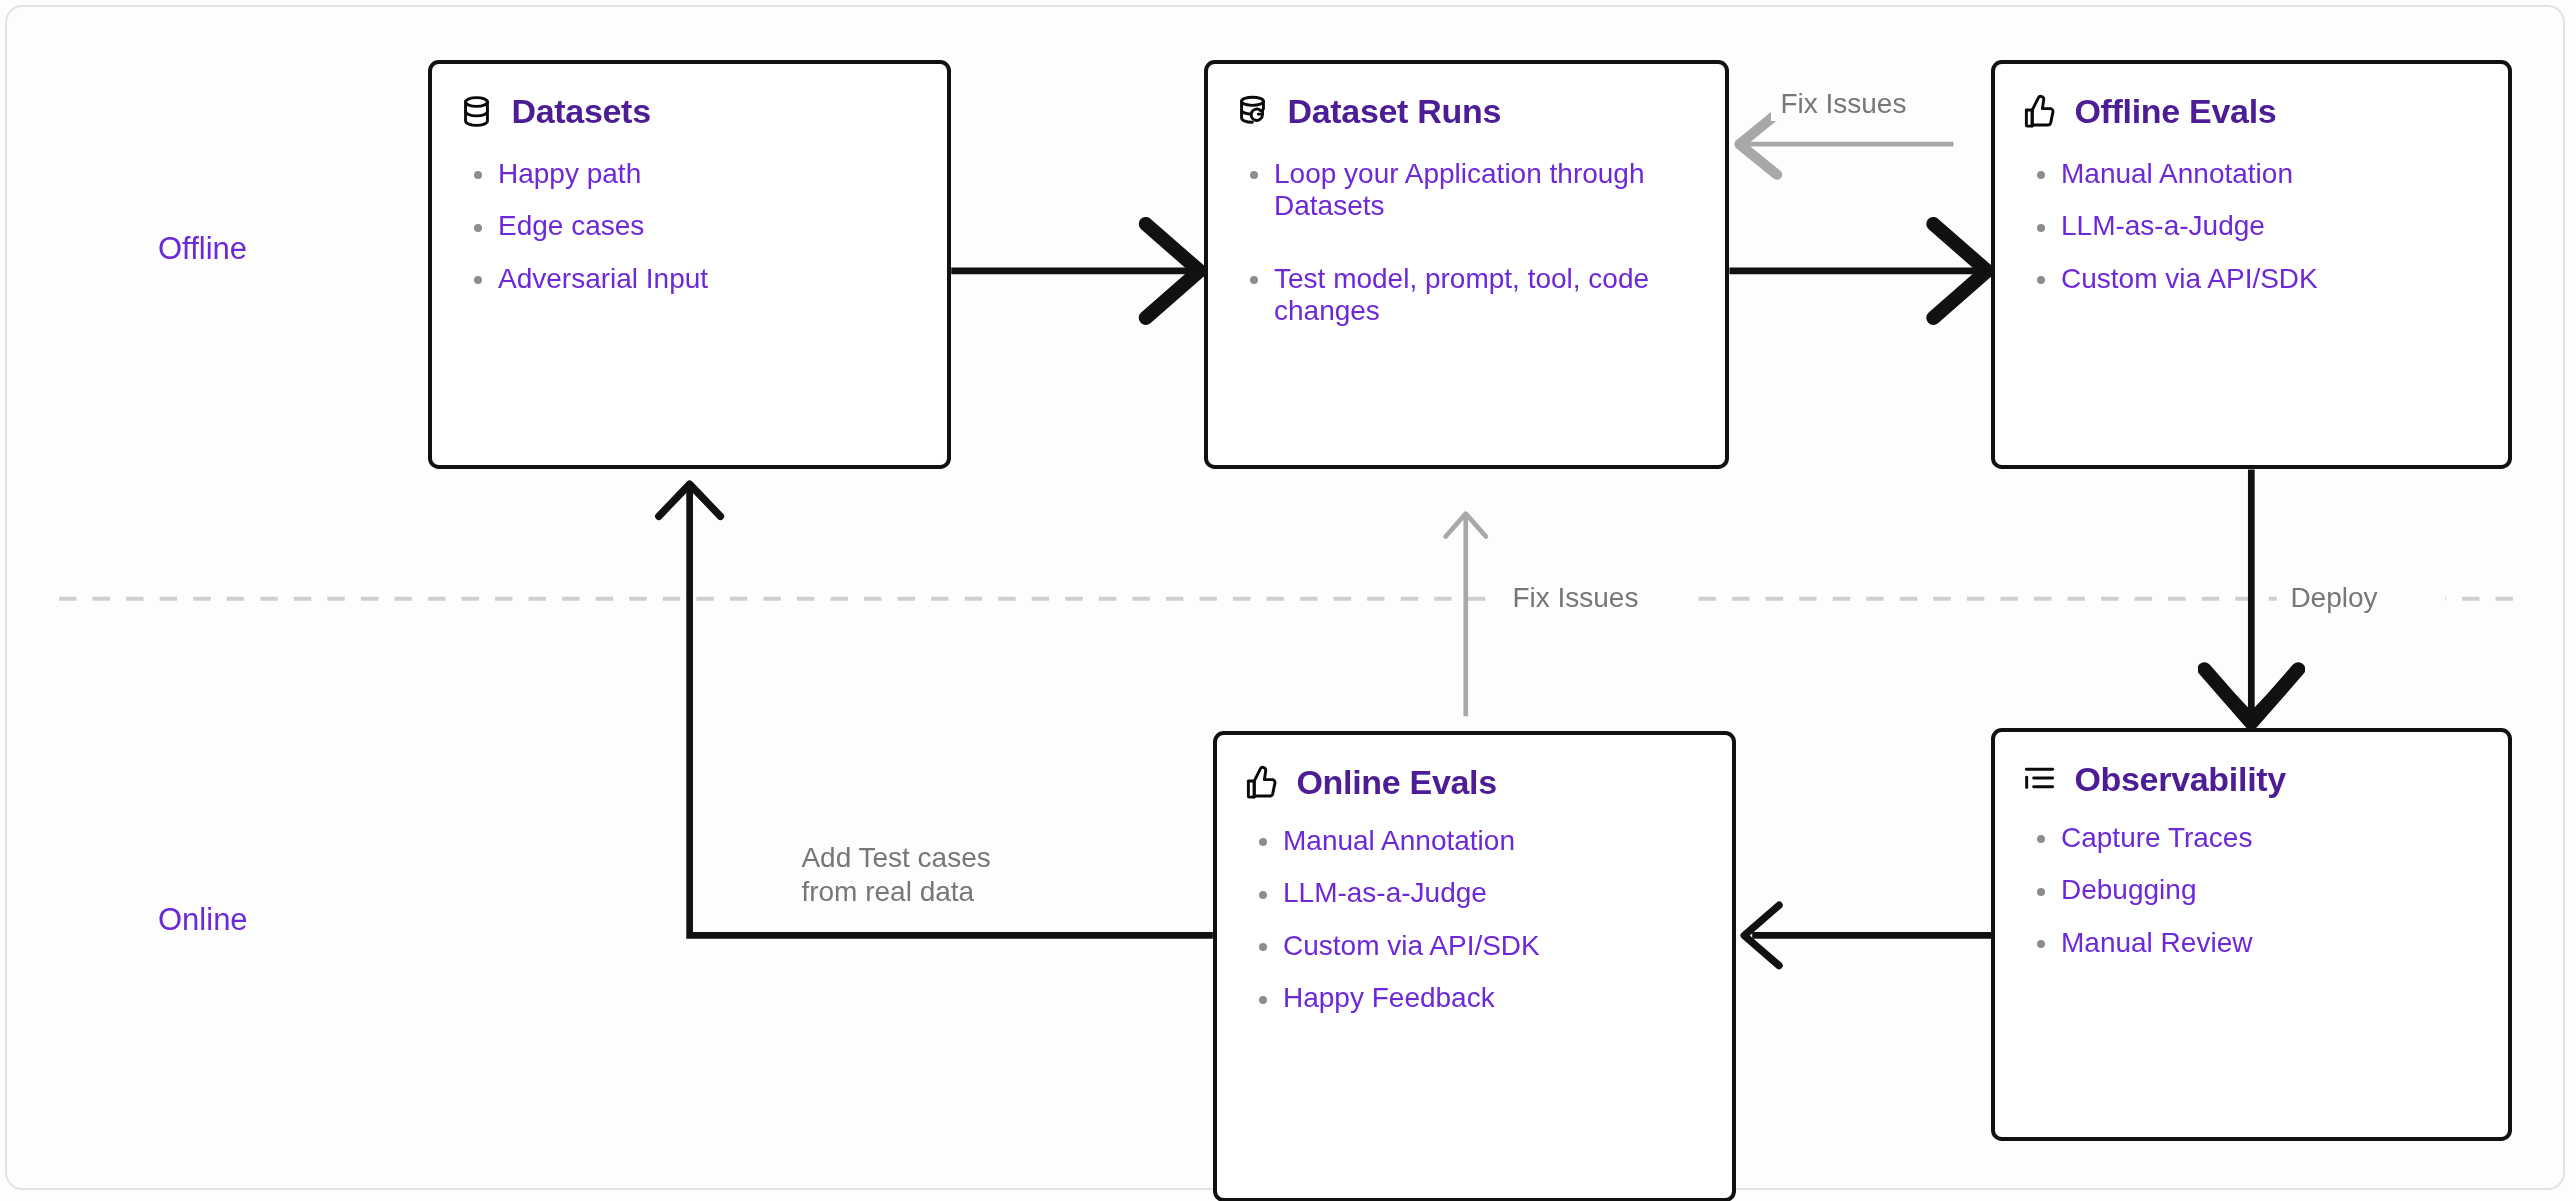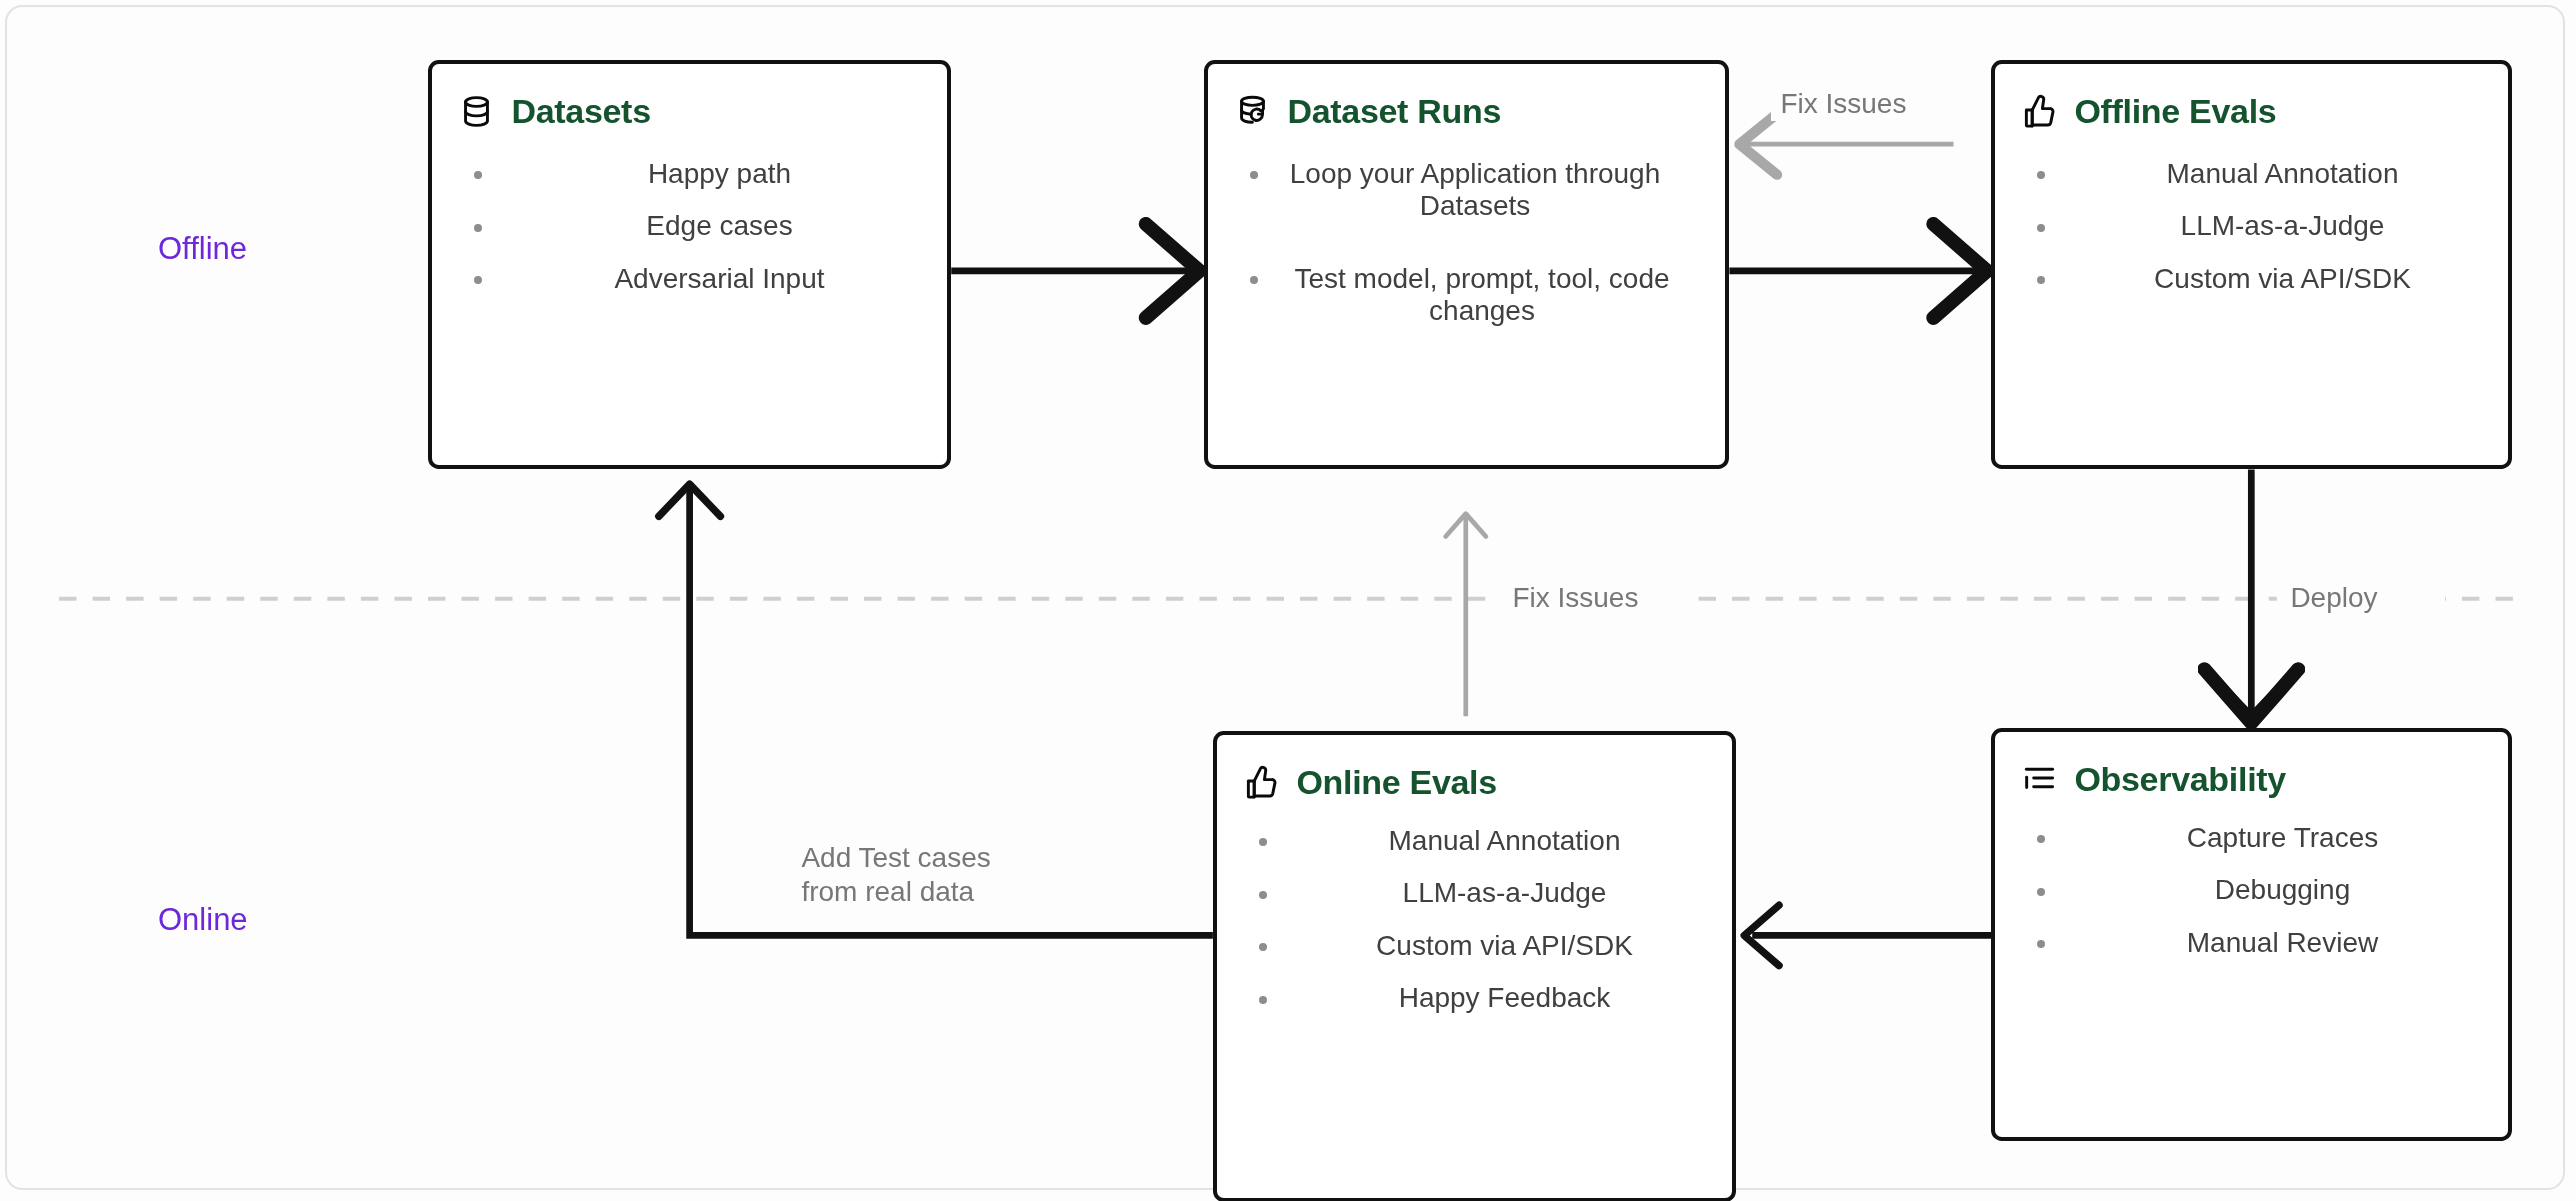--- a/index.html
+++ b/index.html
@@ -7,24 +7,24 @@
   body{font-family:"Liberation Sans","DejaVu Sans",sans-serif;}
   #stage{position:relative;width:2576px;height:1201px;background:#fdfdfd;overflow:hidden;}
   #outer-frame{position:absolute;left:5.4px;top:5.4px;width:2560px;height:1185px;
     border:2px solid #e3e3e3;border-radius:17.4px;box-sizing:border-box;background:#fdfdfd;}
   svg#wires{position:absolute;left:0;top:0;width:2576px;height:1201px;overflow:visible;}
 
   .node{position:absolute;background:#ffffff;border:4.7px solid #111111;border-radius:10.7px;
     box-sizing:border-box;}
   .node-head{display:flex;align-items:center;gap:17.4px;padding:29.5px 0 0 27px;}
   .node-head .ic{width:35px;height:35px;flex:0 0 35px;display:block;}
-  .node-title{font-size:34px;font-weight:bold;color:#14532d;letter-spacing:-0.3px;line-height:1;}
+  .node-title{font-size:34px;font-weight:bold;color:#4c1d95;letter-spacing:-0.3px;line-height:1;}
   ul.bullets{list-style:none;margin:0;padding:29.5px 0 0 38px;}
-  ul.bullets li{position:relative;color:#404040;font-size:28px;line-height:1.16;
-    margin-bottom:20px;padding-left:28px;max-width:443px;text-align:center;}
+  ul.bullets li{position:relative;color:#6d28d9;font-size:28px;line-height:1.16;
+    margin-bottom:20px;padding-left:28px;max-width:443px;}
   ul.bullets li::before{content:"";position:absolute;left:4px;top:13.4px;width:8px;height:8px;
     border-radius:50%;background:#8d8d8d;}
 
   .row-label{position:absolute;font-size:31px;font-weight:normal;color:#6d28d9;}
   .edge-label{position:absolute;color:#777777;font-size:28px;line-height:1.2;
     background:#fdfdfd;padding:0 9.4px;}
 </style>
 </head>
 <body>
 

